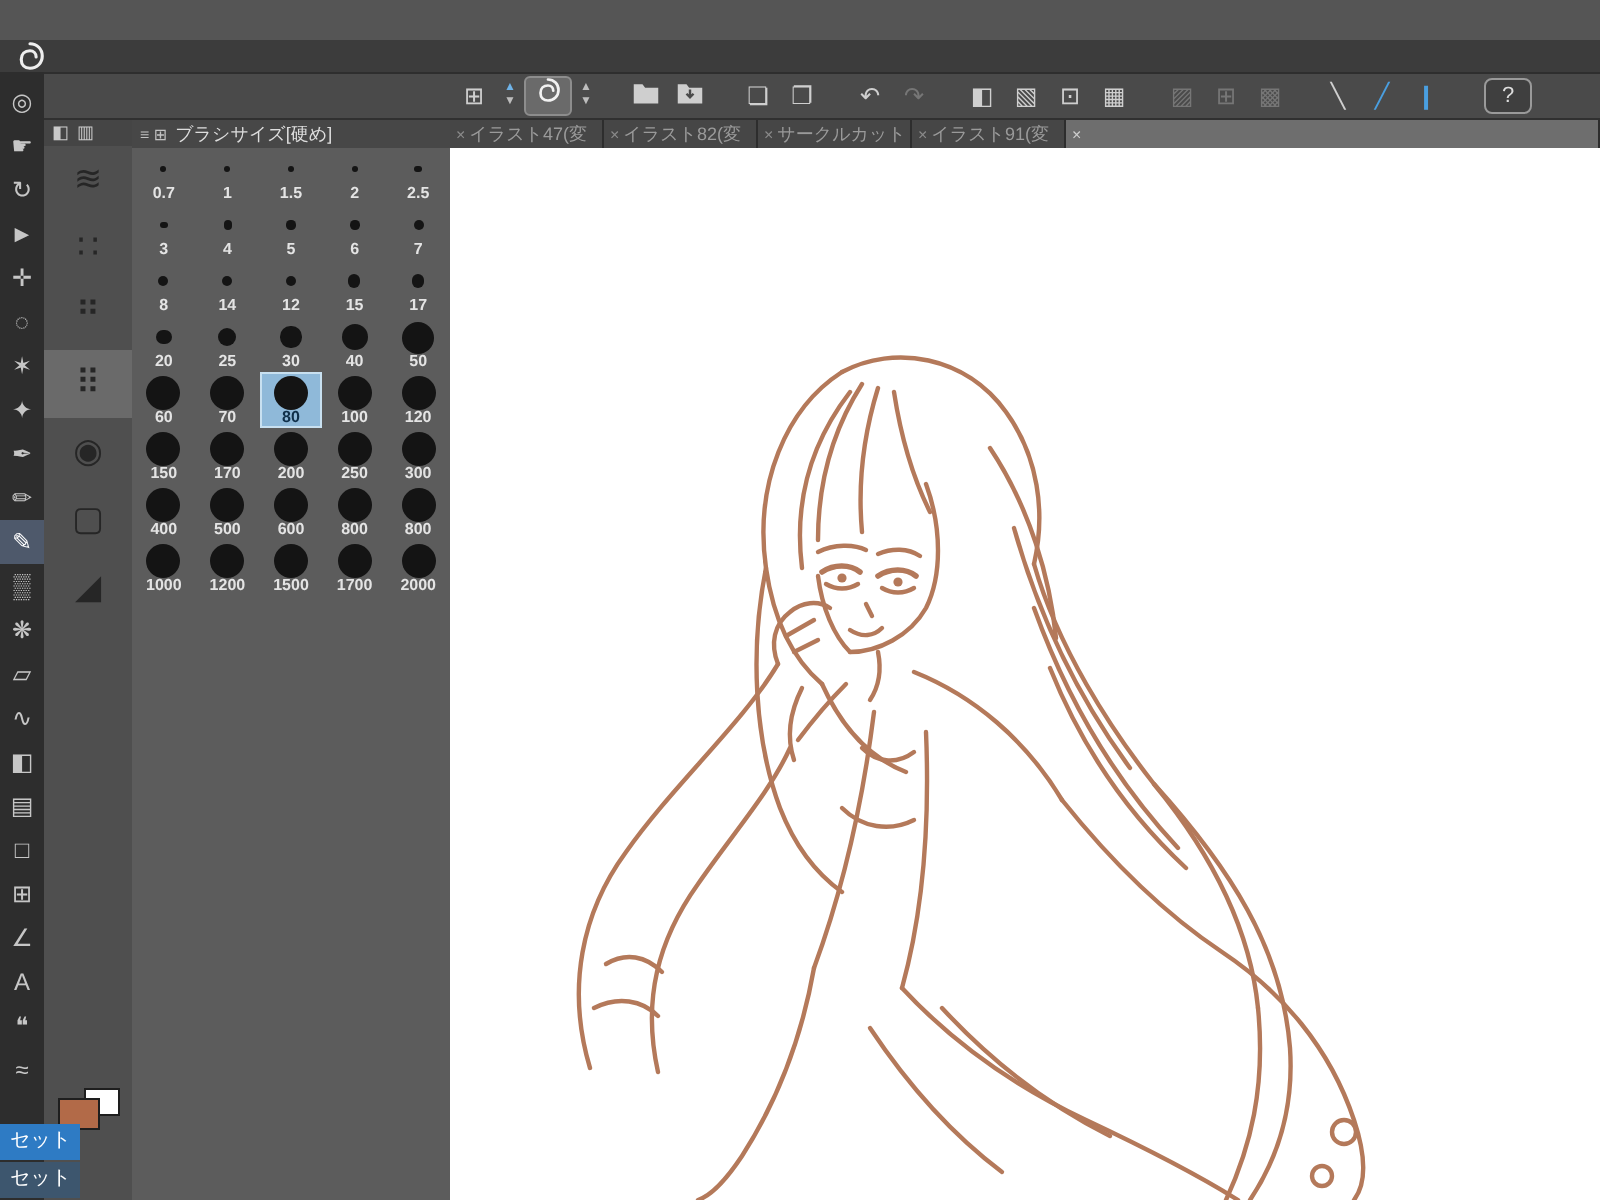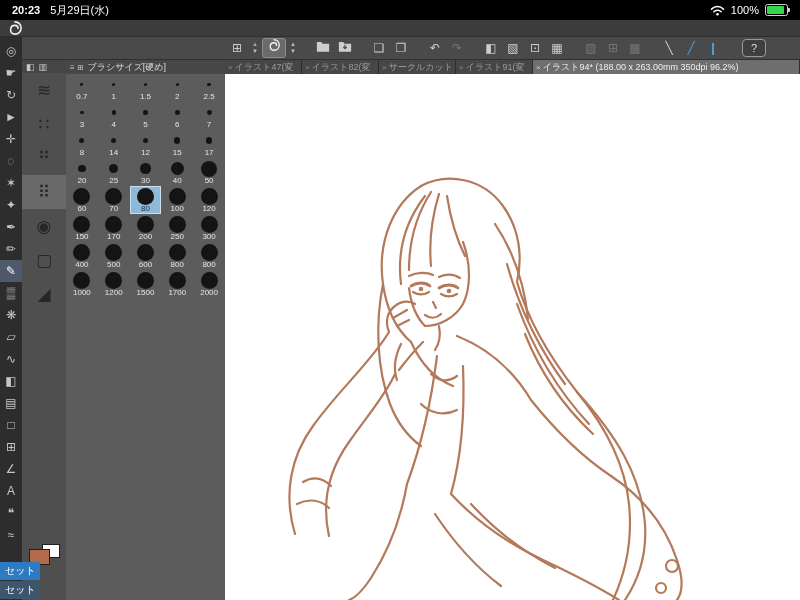--- a/index.html
+++ b/index.html
@@ -49,54 +49,39 @@
   .subtoolcol{position:absolute;top:60px;left:22px;bottom:0;width:44px;background:#4f4f4f;box-sizing:border-box;}
   .st-toggles{height:13px;display:flex;align-items:center;gap:4px;padding-left:4px;color:#c9c9c9;font-size:9px;background:#454545;}
   .subtool{height:34px;display:flex;align-items:center;justify-content:center;font-size:17px;color:#262626;}
   .subtool.selected{background:#6a6a6a;}
   
   .brushpanel{position:absolute;top:60px;left:66px;bottom:0;width:159px;background:#5c5c5c;box-sizing:border-box;}
   .bp-header{height:14px;background:#474747;color:#ddd;font-size:9px;display:flex;align-items:center;gap:4px;
              padding:0 4px;white-space:nowrap;overflow:hidden;}
   .bp-header .hicon{color:#c2c2c2;font-size:8px;}
   #size-grid{display:grid;grid-template-columns:repeat(5,31.8px);grid-auto-rows:28px;}
-  .cell{display:flex;flex-direction:column;align-items:center;justify-content:flex-end;padding:2px 0 1px;box-sizing:border-box;}
+  .cell{display:flex;flex-direction:column;align-items:center;justify-content:flex-end;padding:2px 0 1px;box-sizing:border-box;font-weight:bold;}
   .cell .dot{border-radius:50%;background:#141414;margin:auto;}
   .cell .sz{font-size:8px;color:#e4e4e4;line-height:8px;}
   .cell.selected{background:#8fb9d9;outline:1px solid #c8e0f0;outline-offset:-1px;}
   .cell.selected .sz{color:#10304a;}
   
   .canvas{position:absolute;top:74px;left:225px;right:0;bottom:0;background:#ffffff;}
   .canvas svg{display:block;width:100%;height:100%;}
   
   .swatch{position:absolute;border:1px solid #1e1e1e;box-sizing:border-box;}
   .swatch.sub{left:42px;top:544px;width:18px;height:14px;background:#fff;}
   .swatch.main{left:29px;top:549px;width:21px;height:16px;}
   .set-tab{position:absolute;left:0;width:40px;color:#fff;font-size:10px;line-height:18px;padding-left:5px;box-sizing:border-box;}
 </style>
 </head>
 <body>
 
 <div class="screen">
 
-  <div class="statusbar">
-    <span class="time">20:23</span>
-    <span>5月29日(水)</span>
-    <span class="right">
-      <svg width="15" height="11" viewBox="0 0 16 12">
-        <path d="M1.5 4.5 A9 9 0 0 1 14.5 4.5" fill="none" stroke="#fff" stroke-width="1.6" stroke-linecap="round"></path>
-        <path d="M4 7.3 A5.6 5.6 0 0 1 12 7.3" fill="none" stroke="#fff" stroke-width="1.6" stroke-linecap="round"></path>
-        <circle cx="8" cy="10" r="1.4" fill="#fff"></circle>
-      </svg>
-      <span>100%</span>
-      <span class="battery">
-          <span class="bfill"></span>
-        </span>
-    </span>
-  </div>
 
   <div class="menubar">
     <svg class="logo" viewBox="0 0 16 16">
       <path d="M8 1 C12 1 15 4 15 8 C15 12 12 15 8 15 C5 15 3 13 3 10 C3 7 5 5 8 5 C10 5 11.5 6.5 11.5 8.5" fill="none" stroke="#eee" stroke-width="1.8" stroke-linecap="round"></path>
     </svg>
   </div>
 
   <div class="toolbar">
     <span id="toolbar-icons" style="display:flex;align-items:center;">
         <span class="tb-icon">⊞</span>
@@ -148,21 +133,20 @@
       <div class="tab">
         <span class="close">×</span>
         <span>サークルカット</span>
       </div>
       <div class="tab">
         <span class="close">×</span>
         <span>イラスト91(変</span>
       </div>
       <div class="tab active">
         <span class="close">×</span>
-        <span>イラスト94* (188.00 x 263.00mm 350dpi 96.2%)</span>
       </div>
     </div>
 
   <div class="toolstrip" id="tool-list">
       <div class="tool">◎</div>
       <div class="tool">☛</div>
       <div class="tool">↻</div>
       <div class="tool">►</div>
       <div class="tool">✛</div>
       <div class="tool">◌</div>

